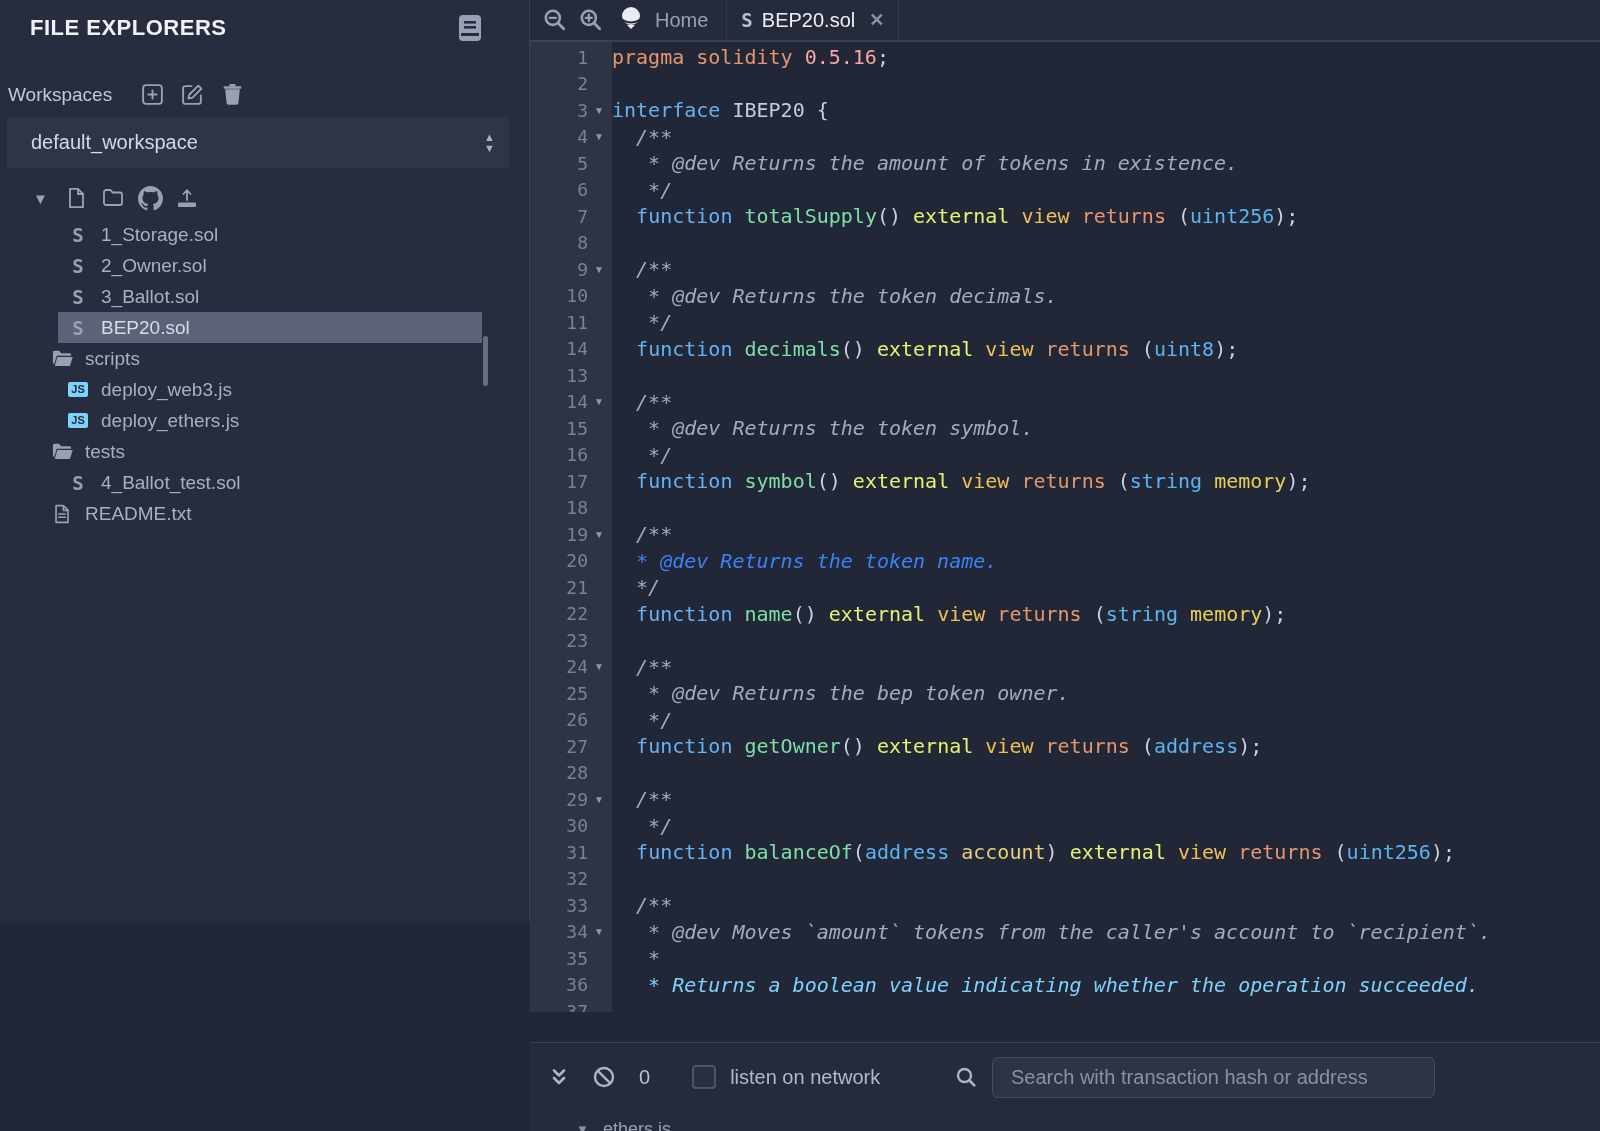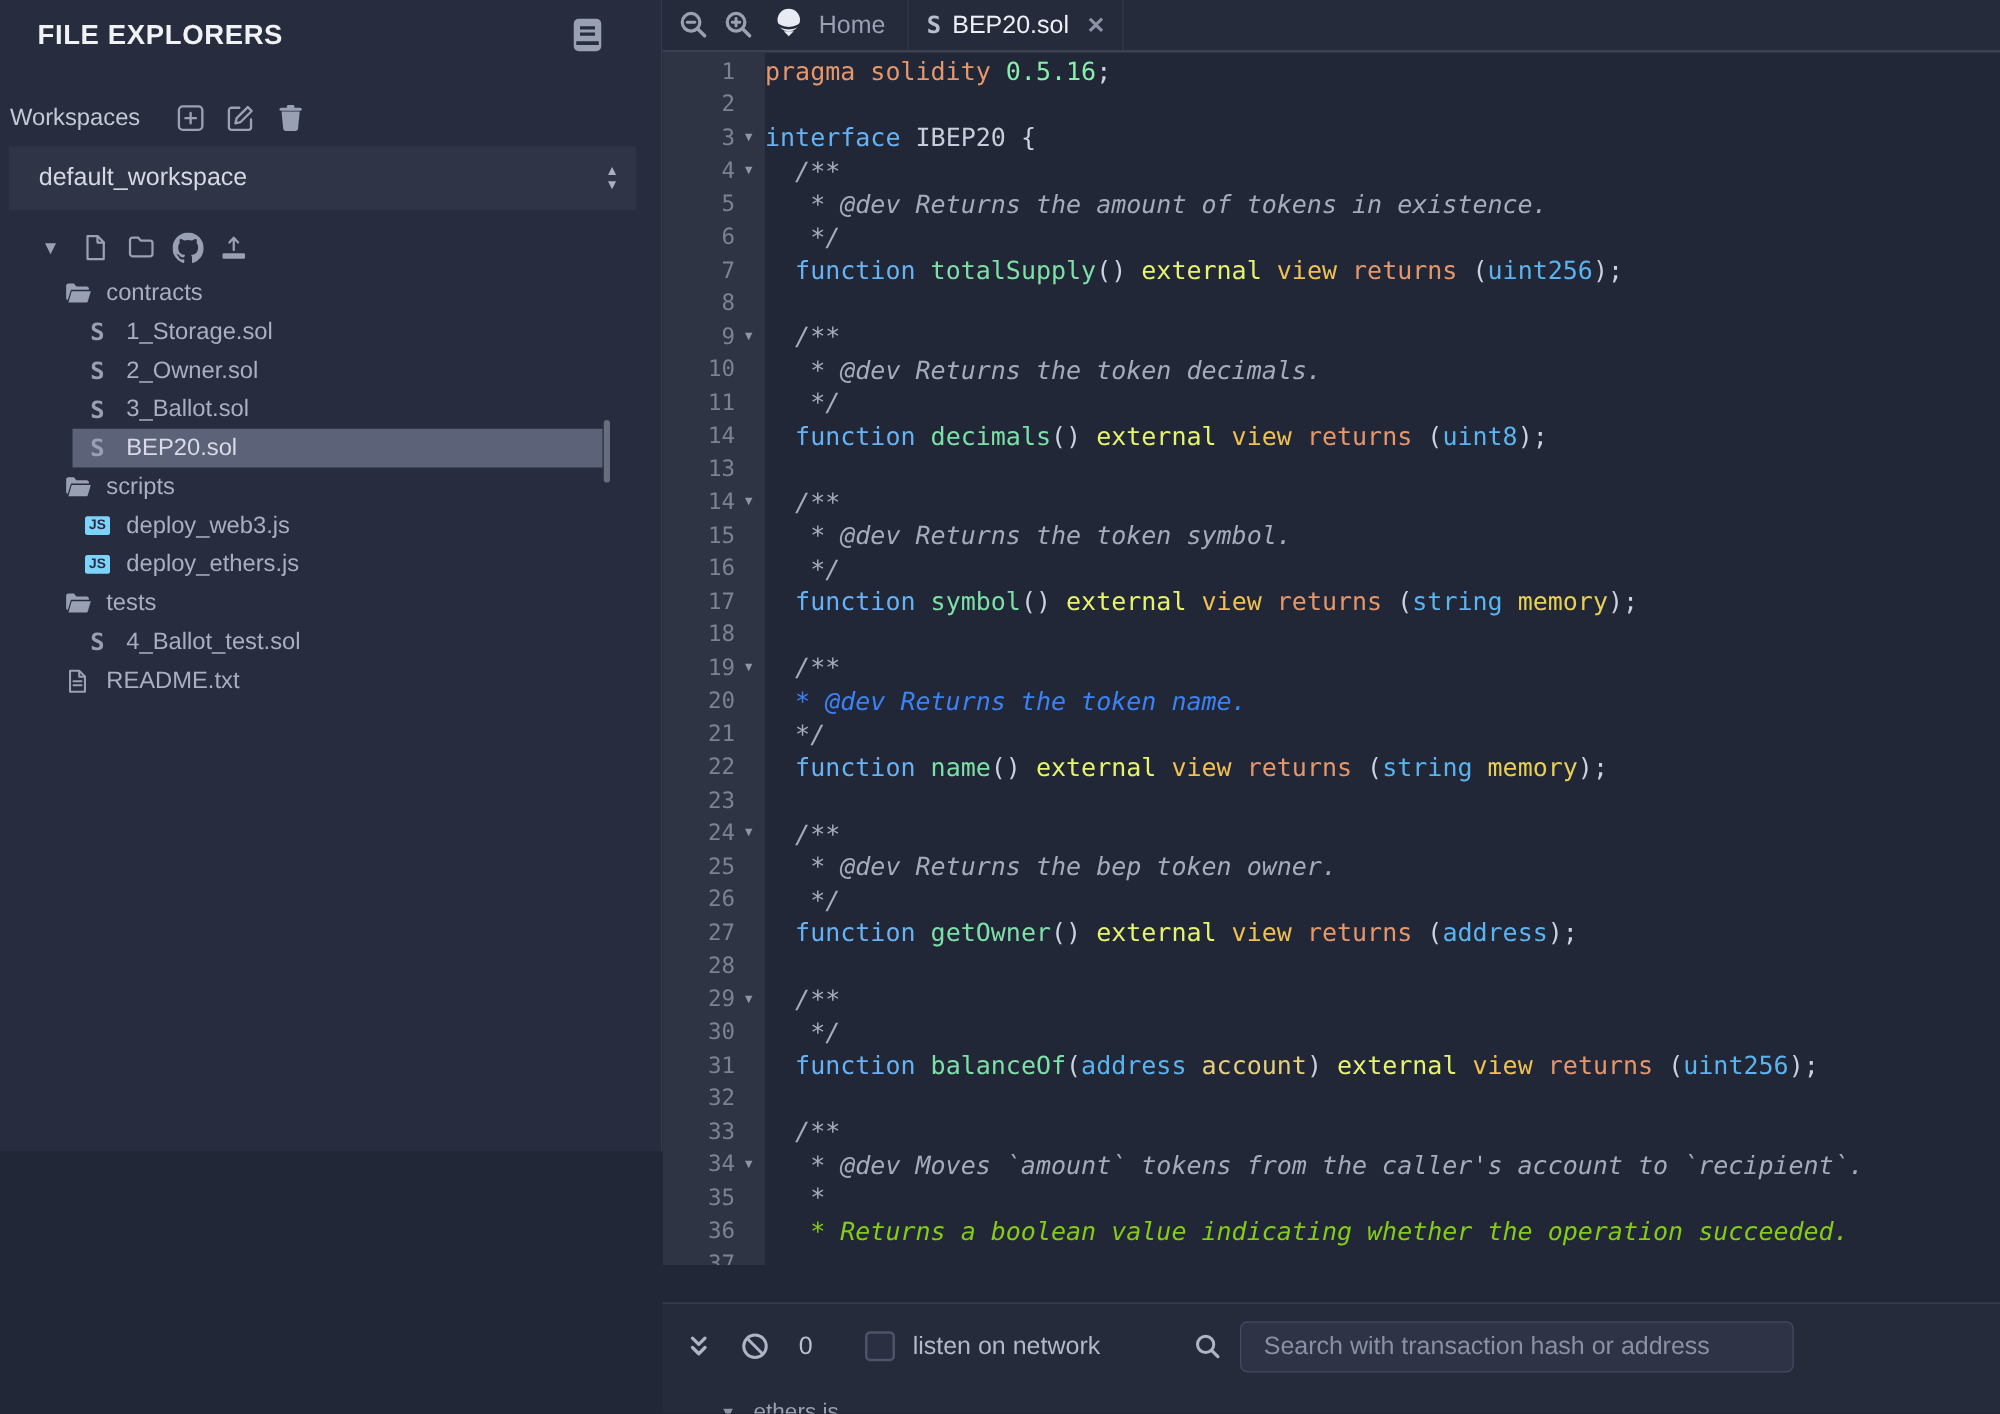--- a/index.html
+++ b/index.html
@@ -158,29 +158,20 @@
       </span>
       <span class="tt-icon">
         <svg viewBox="0 0 24 24" width="24" height="24">
           <path d="M12 14V4.5M8.5 8L12 4.2 15.5 8" class="st"></path>
           <rect x="3" y="16.5" width="18" height="4.5" rx="1" class="fl"></rect>
         </svg>
       </span>
     </div>
 
     <div id="file-tree">
-        <div class="tree-row d0">
-          <span class="tree-icon">
-            <svg viewBox="0 0 24 24" width="23" height="23">
-              <path class="fl" d="M2 5.8C2 4.8 2.8 4 3.8 4h4.7l2 2.4h8.7c1 0 1.8.8 1.8 1.8v1H6l-2.6 8.6A1.8 1.8 0 0 1 2 16V5.8z"></path>
-              <path class="fl" d="M6.6 10.4h16l-2.4 8.2c-.2.8-.9 1.3-1.7 1.3H3.9l2.7-9.5z"></path>
-            </svg>
-          </span>
-          <span class="tree-label">contracts</span>
-        </div>
         <div class="tree-row d1">
           <span class="tree-icon">
             <span class="sol-glyph">S</span>
           </span>
           <span class="tree-label">1_Storage.sol</span>
         </div>
         <div class="tree-row d1">
           <span class="tree-icon">
             <span class="sol-glyph">S</span>
           </span>
@@ -429,21 +420,21 @@
           <div class="g-row">
             <span class="g-num">36</span>
             <span class="g-fold"></span>
           </div>
           <div class="g-row">
             <span class="g-num">37</span>
             <span class="g-fold"></span>
           </div>
         </div>
       <div id="code">
-          <div class="c-row"><span class="t-o" style="color: rgb(229, 151, 107);">pragma solidity </span><span class="t-n" style="color: #86efac;">0.5.16</span><span class="t-p" style="color: rgb(204, 209, 223);">;</span></div>
+          <div class="c-row"><span class="t-o" style="color: rgb(229, 151, 107);">pragma solidity </span><span class="t-n" style="color: #fca5a5;">0.5.16</span><span class="t-p" style="color: rgb(204, 209, 223);">;</span></div>
           <div class="c-row"></div>
           <div class="c-row"><span class="t-kb" style="color: rgb(102, 178, 243);">interface</span><span class="t-p" style="color: rgb(204, 209, 223);"> </span><span class="t-id" style="color: rgb(201, 205, 218);">IBEP20</span><span class="t-p" style="color: rgb(204, 209, 223);"> {</span></div>
           <div class="c-row"><span class="t-c" style="color: rgb(166, 171, 187);">  /**</span></div>
           <div class="c-row"><span class="t-c" style="color: rgb(166, 171, 187);">   * @dev Returns the amount of tokens in existence.</span></div>
           <div class="c-row"><span class="t-c" style="color: rgb(166, 171, 187);">   */</span></div>
           <div class="c-row"><span class="t-p" style="color: rgb(204, 209, 223);">  </span><span class="t-kb" style="color: rgb(102, 178, 243);">function</span><span class="t-p" style="color: rgb(204, 209, 223);"> </span><span class="t-fn" style="color: rgb(125, 224, 166);">totalSupply</span><span class="t-p" style="color: rgb(204, 209, 223);">() </span><span class="t-lime" style="color: rgb(230, 243, 109);">external</span><span class="t-p" style="color: rgb(204, 209, 223);"> </span><span class="t-gold" style="color: rgb(240, 192, 82);">view</span><span class="t-p" style="color: rgb(204, 209, 223);"> </span><span class="t-o" style="color: rgb(229, 151, 107);">returns</span><span class="t-p" style="color: rgb(204, 209, 223);"> (</span><span class="t-ty" style="color: rgb(90, 180, 240);">uint256</span><span class="t-p" style="color: rgb(204, 209, 223);">);</span></div>
           <div class="c-row"></div>
           <div class="c-row"><span class="t-c" style="color: rgb(166, 171, 187);">  /**</span></div>
           <div class="c-row"><span class="t-c" style="color: rgb(166, 171, 187);">   * @dev Returns the token decimals.</span></div>
           <div class="c-row"><span class="t-c" style="color: rgb(166, 171, 187);">   */</span></div>
@@ -464,21 +455,21 @@
           <div class="c-row"><span class="t-c" style="color: rgb(166, 171, 187);">   */</span></div>
           <div class="c-row"><span class="t-p" style="color: rgb(204, 209, 223);">  </span><span class="t-kb" style="color: rgb(102, 178, 243);">function</span><span class="t-p" style="color: rgb(204, 209, 223);"> </span><span class="t-fn" style="color: rgb(125, 224, 166);">getOwner</span><span class="t-p" style="color: rgb(204, 209, 223);">() </span><span class="t-lime" style="color: rgb(230, 243, 109);">external</span><span class="t-p" style="color: rgb(204, 209, 223);"> </span><span class="t-gold" style="color: rgb(240, 192, 82);">view</span><span class="t-p" style="color: rgb(204, 209, 223);"> </span><span class="t-o" style="color: rgb(229, 151, 107);">returns</span><span class="t-p" style="color: rgb(204, 209, 223);"> (</span><span class="t-ty" style="color: rgb(90, 180, 240);">address</span><span class="t-p" style="color: rgb(204, 209, 223);">);</span></div>
           <div class="c-row"></div>
           <div class="c-row"><span class="t-c" style="color: rgb(166, 171, 187);">  /**</span></div>
           <div class="c-row"><span class="t-c" style="color: rgb(166, 171, 187);">   */</span></div>
           <div class="c-row"><span class="t-p" style="color: rgb(204, 209, 223);">  </span><span class="t-kb" style="color: rgb(102, 178, 243);">function</span><span class="t-p" style="color: rgb(204, 209, 223);"> </span><span class="t-fn" style="color: rgb(125, 224, 166);">balanceOf</span><span class="t-p" style="color: rgb(204, 209, 223);">(</span><span class="t-ty" style="color: rgb(90, 180, 240);">address</span><span class="t-p" style="color: rgb(204, 209, 223);"> </span><span class="t-param" style="color: rgb(230, 207, 125);">account</span><span class="t-p" style="color: rgb(204, 209, 223);">) </span><span class="t-lime" style="color: rgb(230, 243, 109);">external</span><span class="t-p" style="color: rgb(204, 209, 223);"> </span><span class="t-gold" style="color: rgb(240, 192, 82);">view</span><span class="t-p" style="color: rgb(204, 209, 223);"> </span><span class="t-o" style="color: rgb(229, 151, 107);">returns</span><span class="t-p" style="color: rgb(204, 209, 223);"> (</span><span class="t-ty" style="color: rgb(90, 180, 240);">uint256</span><span class="t-p" style="color: rgb(204, 209, 223);">);</span></div>
           <div class="c-row"></div>
           <div class="c-row"><span class="t-c" style="color: rgb(166, 171, 187);">  /**</span></div>
           <div class="c-row"><span class="t-c" style="color: rgb(166, 171, 187);">   * @dev Moves `amount` tokens from the caller's account to `recipient`.</span></div>
           <div class="c-row"><span class="t-c" style="color: rgb(166, 171, 187);">   *</span></div>
-          <div class="c-row"><span class="t-c" style="color: #84cc16; margin-top: 42px;">   * Returns a boolean value indicating whether the operation succeeded.</span></div>
+          <div class="c-row"><span class="t-c" style="color: #7dd3fc; margin-top: 42px;">   * Returns a boolean value indicating whether the operation succeeded.</span></div>
         </div>
     </div>
 
     <div class="terminal">
       <div class="term-bar">
         <span class="term-icon ti-chevrons">
           <svg viewBox="0 0 24 24" width="24" height="24">
             <path d="M7 5.5l5 5 5-5M7 13l5 5 5-5" stroke="#aeb4c6" stroke-width="2.6" fill="none" stroke-linecap="round" stroke-linejoin="round"></path>
           </svg>
         </span>

